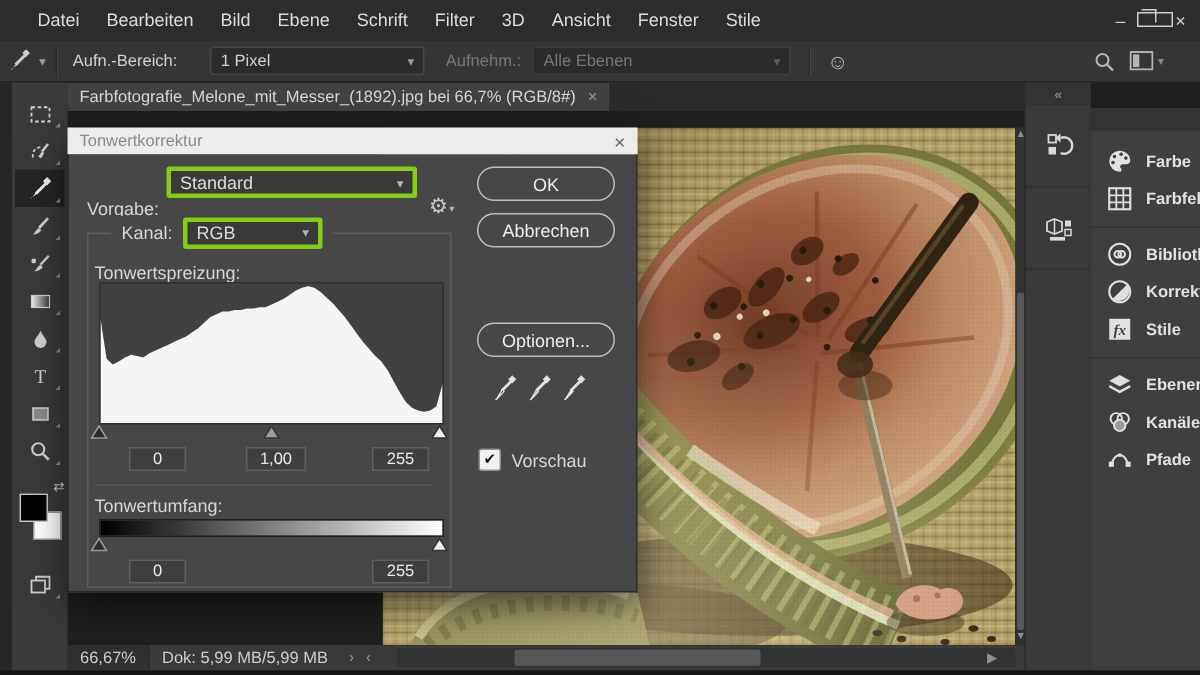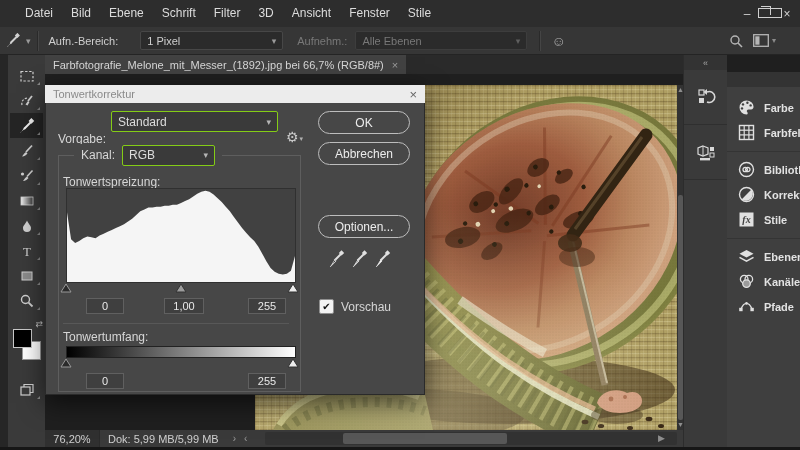--- a/index.html
+++ b/index.html
@@ -70,21 +70,21 @@
   .docksep{height:6px;border-bottom:1px solid #343434;margin-bottom:5px;}
   .bottomstrip{position:absolute;left:0;top:447px;width:800px;height:3px;background:#161616;z-index:50;}
   
   .dialog{position:absolute;left:45px;top:85px;width:380px;height:310px;z-index:30;
     box-shadow:0 8px 24px rgba(0,0,0,.6);font-size:12px;color:#d6d6d6;}
   .dlg-title{height:18px;background:#ececec;color:#8a8a8a;font-size:11px;
     display:flex;align-items:center;padding:0 8px;justify-content:space-between;}
   .dlg-title .dx{color:#666;font-size:13px;}
   .dlg-body{position:relative;height:292px;background:#474747;border:1px solid #2a2a2a;border-top:none;box-sizing:border-box;}
   .lbl{position:absolute;white-space:nowrap;}
-  .pselect{position:absolute;height:21px;background:#3a3a3a;border:1px solid #84cc16;border-radius:2px;
+  .pselect{position:absolute;height:21px;background:#3a3a3a;border:3px solid #84cc16;border-radius:2px;
     display:flex;align-items:center;justify-content:space-between;padding:0 6px;box-sizing:border-box;color:#dcdcdc;text-align:right;}
   .pselect .chev{color:#b5b5b5;font-size:9px;}
   .pbtn{position:absolute;left:272px;width:92px;height:23px;border:1px solid #bdbdbd;border-radius:12px;
     background:transparent;color:#ececec;font-size:12px;display:flex;align-items:center;justify-content:center;box-sizing:border-box;}
   .fieldbox{position:absolute;left:12px;top:70px;width:243px;height:237px;border:1px solid #5e5e5e;box-sizing:border-box;}
   .legendwrap{position:absolute;left:28px;top:59px;height:22px;background:#474747;display:flex;align-items:center;padding:0 7px;}
   .histo{position:absolute;left:20px;top:103px;width:230px;height:95px;background:#414141;border:1px solid #303030;box-sizing:border-box;}
   .tri{position:absolute;width:12px;height:10px;}
   .numfield{position:absolute;height:16px;background:#3f3f3f;border:1px solid #606060;color:#e8e8e8;
     font-size:11px;text-align:center;box-sizing:border-box;padding:0;font-family:"Liberation Sans",sans-serif;}
@@ -96,20 +96,21 @@
   .chk{width:13px;height:13px;background:#f2f2f2;border:1px solid #909090;border-radius:2px;
     color:#111;font-size:10px;line-height:13px;text-align:center;margin-right:7px;}
   .gearbtn{position:absolute;left:240px;top:26px;color:#c9c9c9;font-size:14px;display:flex;align-items:flex-end;}
   .gearbtn .chev{font-size:7px;color:#b0b0b0;margin-left:1px;margin-bottom:2px;}
 </style>
 </head>
 <body>
 
 <div class="menubar">
   <span class="mi">Datei</span>
+  <span class="mi">Bearbeiten</span>
   <span class="mi">Bild</span>
   <span class="mi">Ebene</span>
   <span class="mi">Schrift</span>
   <span class="mi">Filter</span>
   <span class="mi">3D</span>
   <span class="mi">Ansicht</span>
   <span class="mi">Fenster</span>
   <span class="mi">Stile</span>
   <div class="winctl" style="left:736px;">
     <span>–</span>
@@ -385,21 +386,21 @@
 
     <div class="vscroll">
       <div class="varrow" style="top:1px;">▲</div>
       <div class="vthumb"></div>
       <div class="varrow" style="bottom:1px;">▼</div>
     </div>
   </div>
 
   <div class="statusrow">
     <div class="zoomfield">
-      <span>76,20%</span>
+      <span>66,67%</span>
     </div>
     <span class="docinfo">Dok: 5,99 MB/5,99 MB</span>
     <span class="st-arrow">›</span>
     <span class="st-arrow" style="margin-left:8px;">‹</span>
     <div class="hscroll">
       <div class="hthumb"></div>
       <span class="harrow">▶</span>
     </div>
   </div>
 </div>

